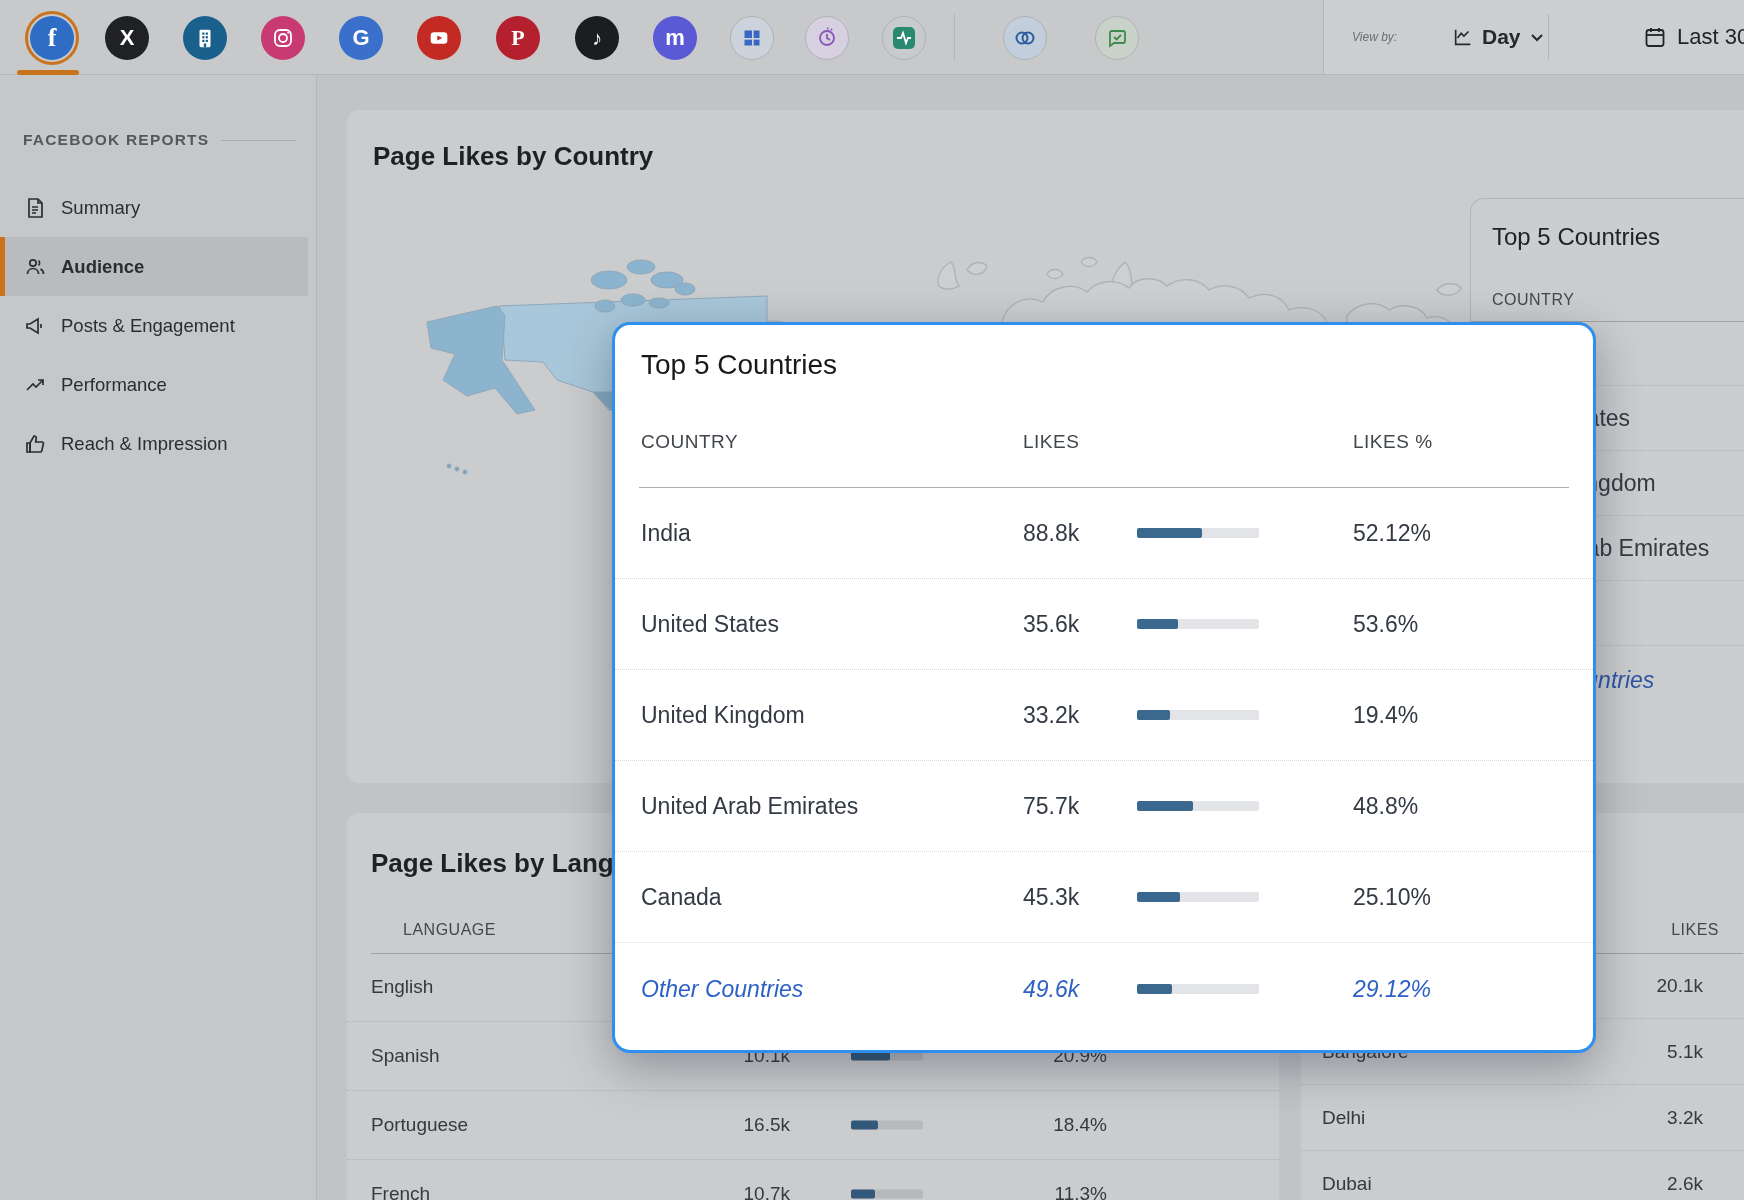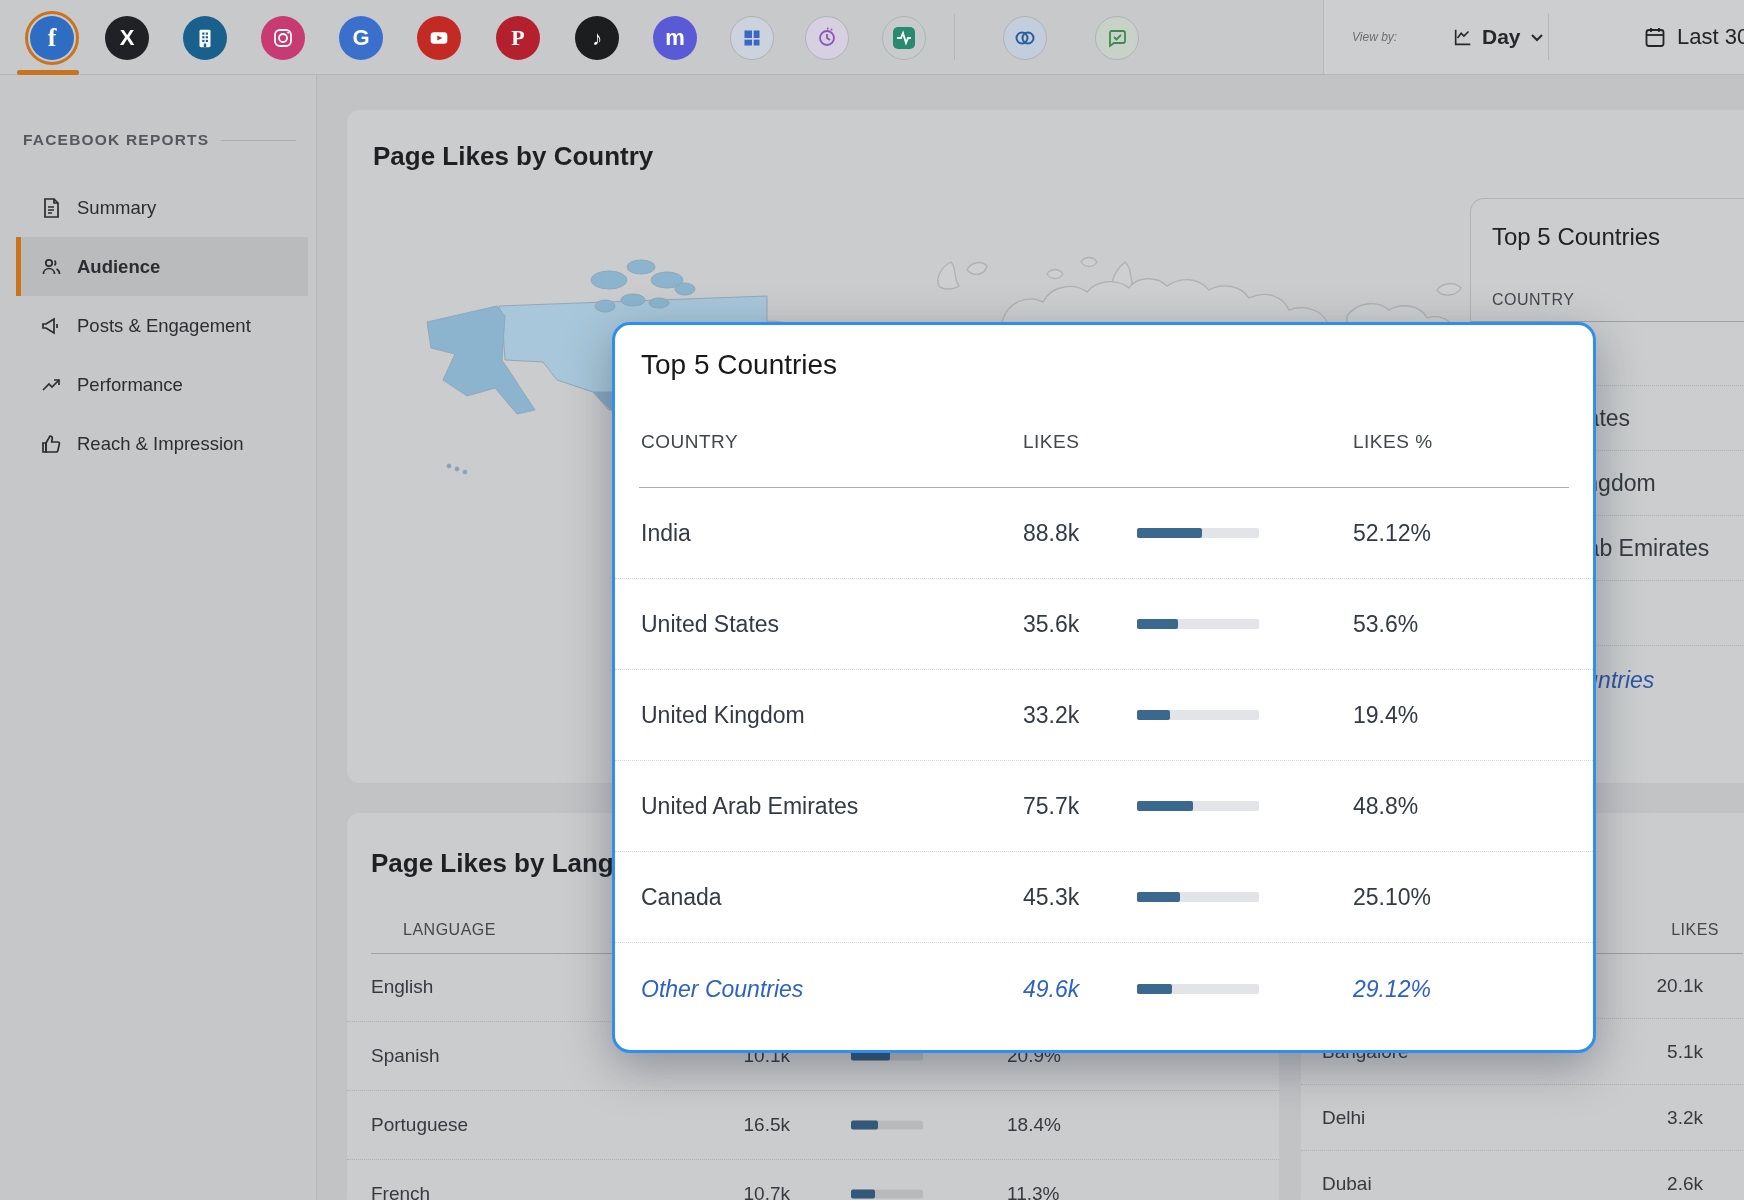--- a/index.html
+++ b/index.html
@@ -17,21 +17,21 @@
   .viewby { position:absolute; left:1352px; top:0; height:74px; display:flex; align-items:center; font-size:12px; font-style:italic; color:#6c7074; }
   .day-sel { position:absolute; left:1452px; top:0; height:74px; display:flex; align-items:center; gap:8px; font-size:21px; font-weight:600; color:#26292c; cursor:pointer; }
   .date-sel { position:absolute; left:1643px; top:0; height:74px; display:flex; align-items:center; gap:10px; font-size:22px; font-weight:500; color:#222426; white-space:nowrap; cursor:pointer; }
   .glyph-note { font-size:20px; font-weight:400; }
 
   
   .sidebar { position:absolute; left:0; top:75px; width:317px; height:1125px; background:#c6c7c9; border-right:1px solid #b4b6b8; z-index:2; }
   .sb-head { position:absolute; left:23px; top:56px; right:20px; display:flex; align-items:center; gap:12px; }
   .sb-head span { font-size:15.5px; letter-spacing:1.2px; font-weight:600; color:#54585c; }
   .sb-head i { flex:1; height:1px; background:#a9acaf; }
-  .sb-items { position:absolute; left:0; top:103px; right:8px;margin-left:16px; }
+  .sb-items { position:absolute; left:0; top:103px; right:8px; }
   .sb-item { position:relative; height:59px; display:flex; align-items:center; gap:14px; padding-left:23px; font-size:18.5px; color:#2b2e31; cursor:pointer; }
   .sb-item svg { width:24px; height:24px; stroke:#2b2e31; fill:none; stroke-width:1.7; flex:0 0 24px; }
   .sb-item.active { background:#babbbd; font-weight:700; }
   .sb-item.active::before { content:""; position:absolute; left:0; top:0; bottom:0; width:5px; background:#c9731d; }
 
   
   .card { position:absolute; background:#cbcccd; border-radius:12px; }
   .card-title { font-size:26px; font-weight:600; color:#1e2124; }
 
   
@@ -54,21 +54,21 @@
   .b-row { position:relative; height:69px; border-bottom:1px dotted #b0b3b6; font-size:19px; color:#363a3f; }
   .b-row .cell { position:absolute; top:50%; transform:translateY(-50%); }
   .dim-bar { position:absolute; top:50%; transform:translateY(-50%); height:9px; background:#b7b9bb; border-radius:2px; }
   .dim-bar i { display:block; height:100%; background:#32587a; border-radius:2px; }
 
   #lang-card { left:347px; top:813px; width:932px; height:397px; }
   #lang-card .card-title { position:absolute; left:24px; top:35px; }
   #lang-card .c-name { left:24px; }
   #lang-card .c-likes { left:340px; width:103px; text-align:right; }
   #lang-card .c-bar { left:504px; width:72px; }
-  #lang-card .c-pct { left:660px; width:100px; text-align:left; }
+  #lang-card .c-pct { left:660px; width:100px; text-align:right; }
 
   #cities-card { left:1301px; top:813px; width:466px; height:397px; }
   #cities-card .c-city { left:21px; }
   #cities-card .c-likes { left:280px; width:122px; text-align:right;padding-left:16px; }
   #cities-card .tbl-col { left:296px; width:122px; text-align:right; }
   #cities-card .tbl-line { left:21px; right:24px; }
   #cities-card .b-row { height:66px; }
 
   
   .modal { position:absolute; left:612px; top:322px; width:984px; height:731px; background:#ffffff; border:3px solid #2f8fee; border-radius:18px; box-shadow:0 14px 48px rgba(25,35,55,.35); z-index:10; }

